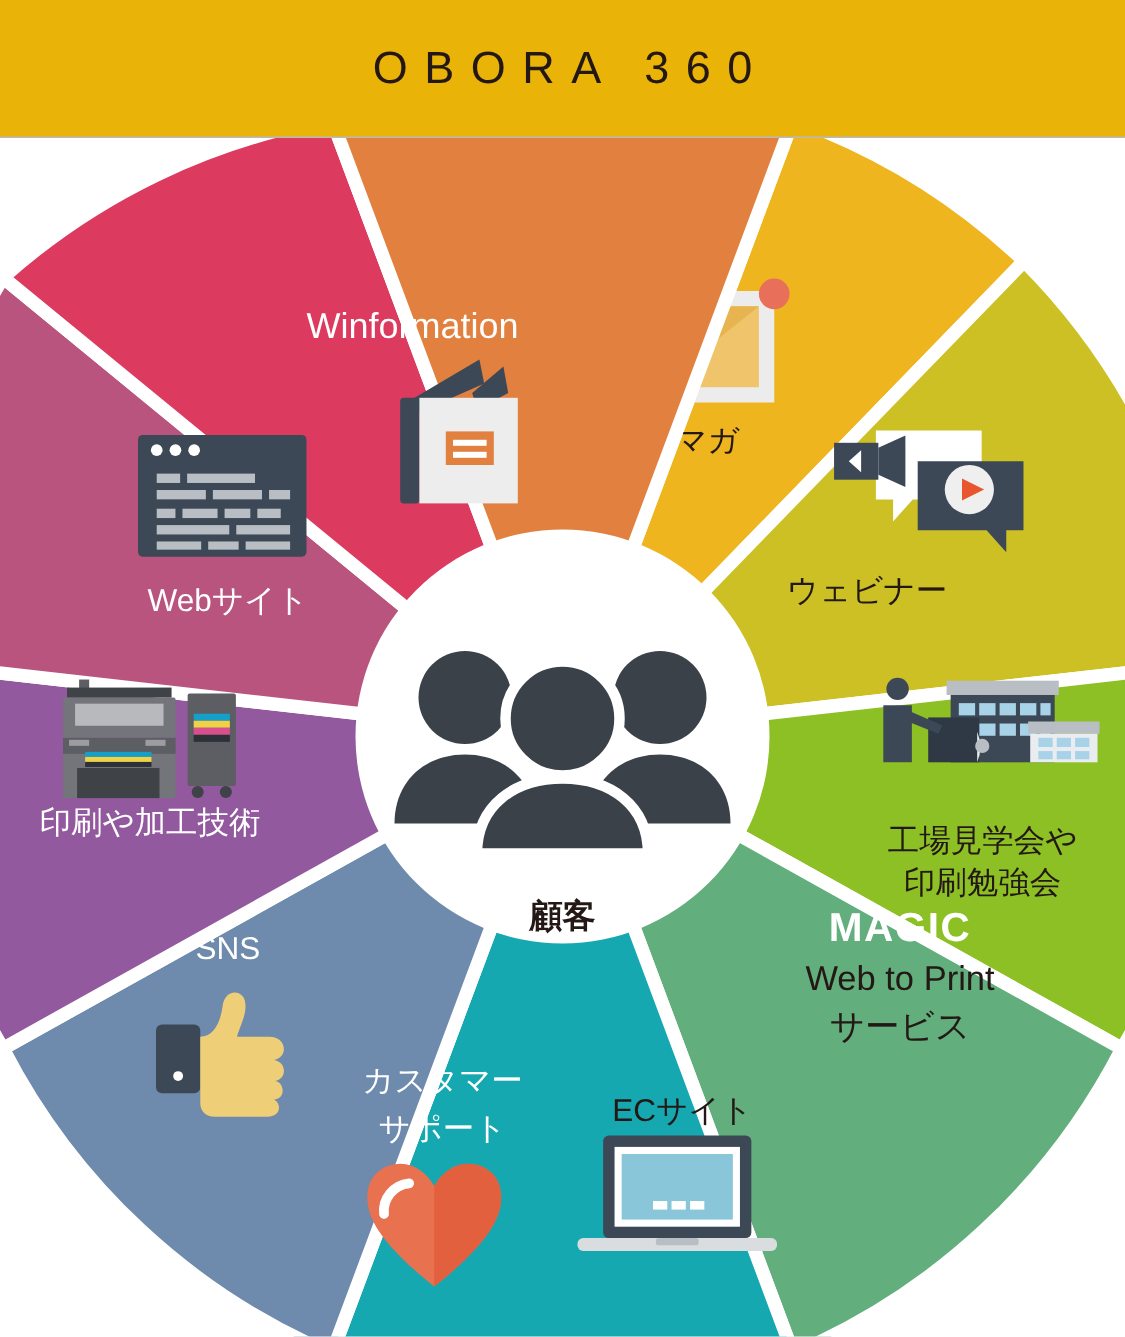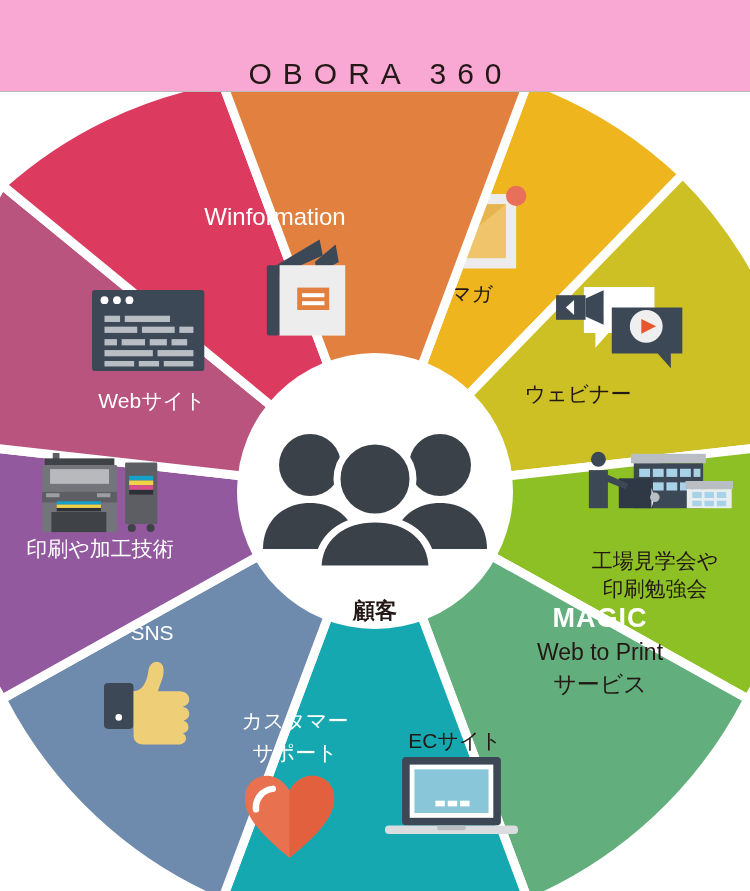--- a/index.html
+++ b/index.html
@@ -24,23 +24,23 @@
   
   .header {
     position: absolute;
     left: 0;
     top: 0;
     width: 750px;
     height: 92px;
     box-sizing: border-box;
     border-bottom: 1px solid #b9b9b9;
     display: flex;
-    align-items: flex-end;
+    align-items: center;
     justify-content: center;
-    background: #f9a8d4;
+    background: #eab308;
   }
   .header-title {
     font-size: 30px;
     letter-spacing: 11px;
     color: #231815;
     font-weight: 400;
     text-indent: 11px;
     font-family: "Liberation Sans", "DejaVu Sans", sans-serif;
   }
   

